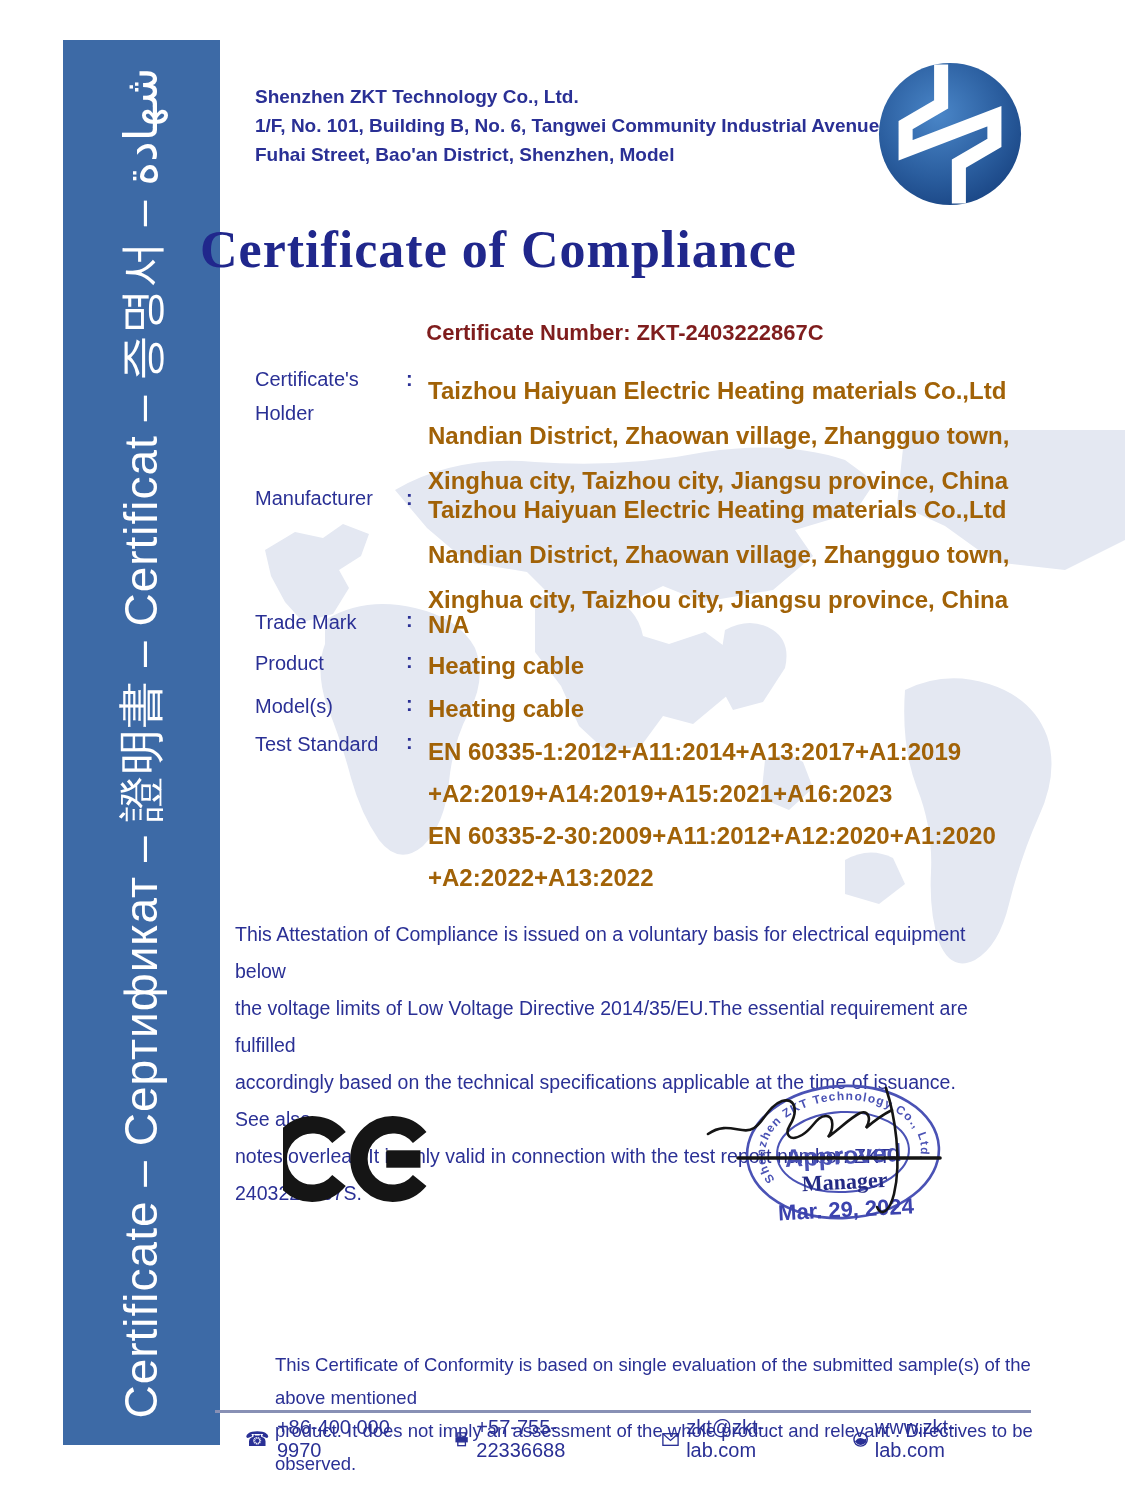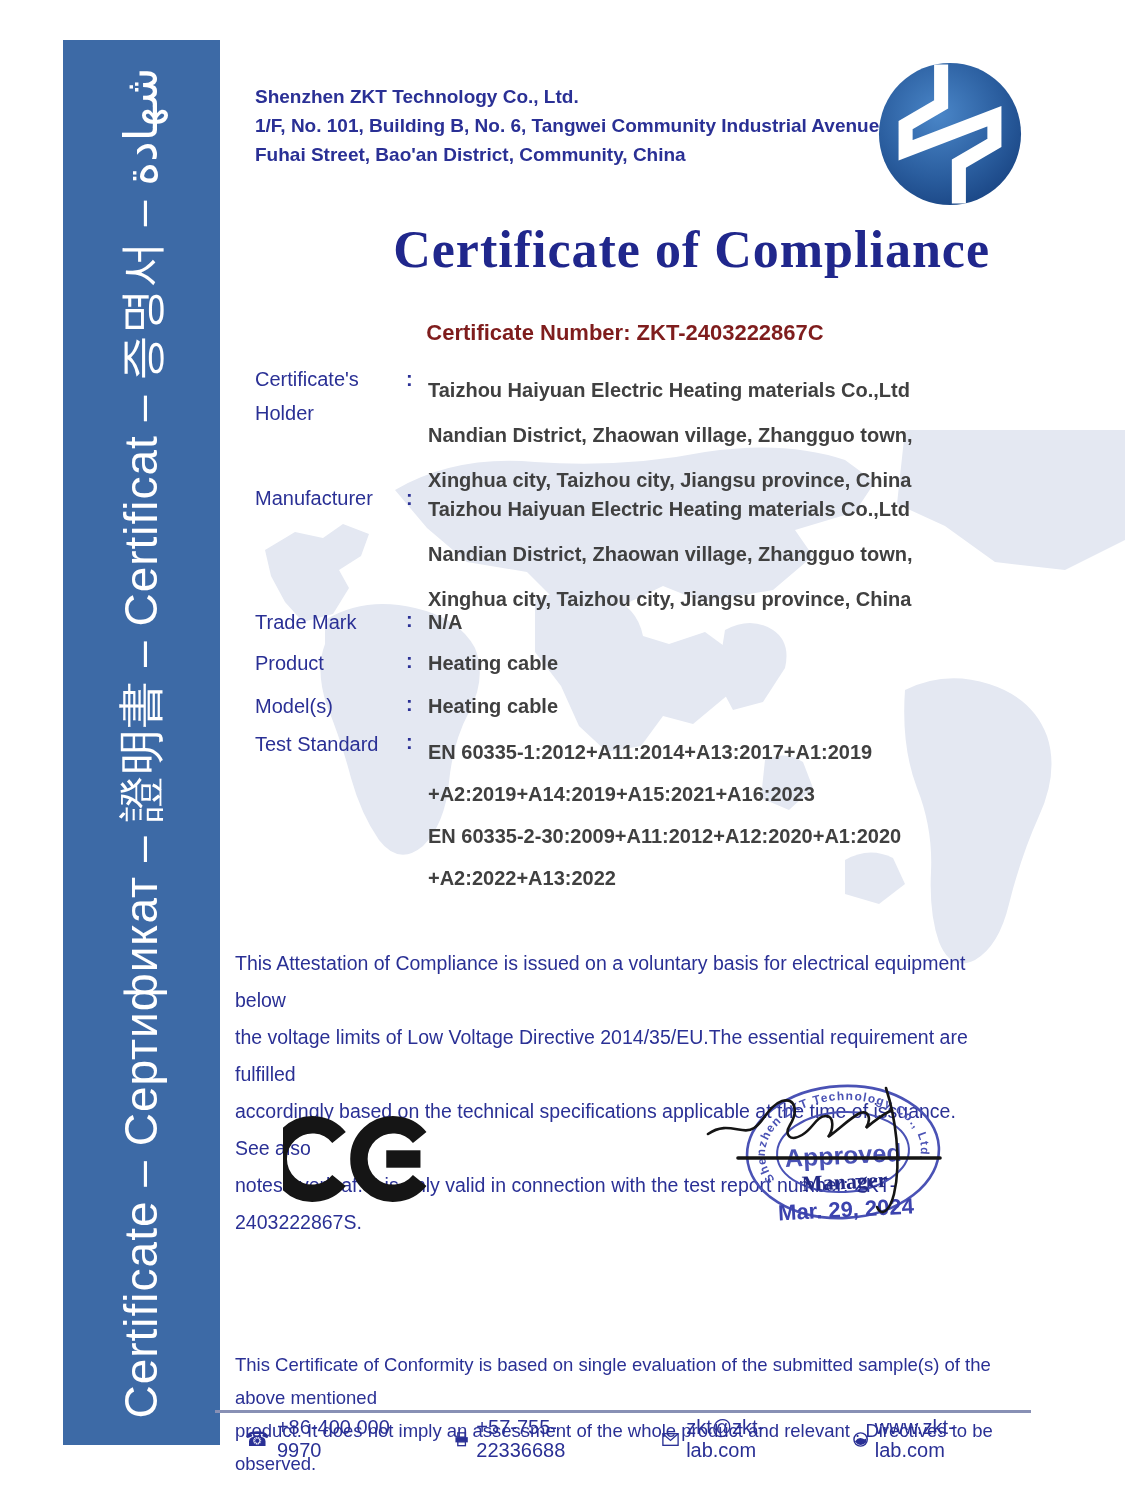--- a/index.html
+++ b/index.html
@@ -19,45 +19,45 @@
   }
   
   .map-wm{left:205px;top:430px;z-index:0;}
   
   .header-block{left:255px;top:82px;z-index:3;color:#2a3095;}
   .header-company{font-size:19px;font-weight:bold;line-height:29px;}
   .header-addr{font-size:19px;font-weight:bold;line-height:29px;}
   .logo{left:876px;top:60px;z-index:3;}
   
   .title{
-    left:200px;top:220px;width:790px;text-align:right;z-index:3;
+    left:200px;top:220px;width:790px;text-align:left;z-index:3;
     font-family:"Liberation Serif","DejaVu Serif",serif;font-weight:bold;
     font-size:52px;color:#20278c;letter-spacing:1px;
   }
   .cert-number{
     left:230px;top:320px;width:790px;text-align:center;z-index:3;
     font-size:22px;font-weight:bold;color:#7f1d1d;
   }
   
   .flabel{left:255px;width:160px;font-size:20px;font-weight:normal;color:#2a3095;line-height:34px;z-index:3;}
   .fcolon{left:406px;width:14px;font-size:20px;font-weight:bold;color:#2a3095;z-index:3;}
   .fvals{left:428px;width:590px;z-index:3;}
-  .fvals div{font-size:20px;font-weight:bold;color:#404040;}
+  .fvals div{font-size:24px;font-weight:bold;color:#a16207;}
   .lh45 div{line-height:45px;}
   .lh42 div{line-height:42px;}
   
-  .attestation{left:235px;top:945px;width:760px;z-index:3;}
+  .attestation{left:235px;top:916px;width:760px;z-index:3;}
   .attestation div{font-size:19.5px;color:#2a3095;line-height:37px;}
   
   .ce{left:283px;top:1092px;z-index:3;}
   .stamp{left:700px;top:1068px;z-index:3;}
   .sr-only{position:absolute;width:1px;height:1px;overflow:hidden;clip:rect(0 0 0 0);}
   
   .footer-note{left:235px;top:1348px;width:800px;z-index:3;}
-  .footer-note div{font-size:18.5px;color:#2a3095;line-height:33px;}
+  .footer-note div{font-size:18.5px;color:#2a3095;line-height:33px;margin-left:40px;}
   .footer-rule{left:215px;top:1410px;width:816px;height:3px;background:#8890b5;z-index:3;}
   .contact-row{
     left:245px;top:1416px;width:790px;display:flex;align-items:center;z-index:3;
     color:#2a3095;font-size:20px;font-weight:500;gap:8px;
   }
   .contact-item{display:flex;align-items:center;gap:7px;margin-right:26px;}
   .contact-glyph{font-family:"DejaVu Sans",sans-serif;font-size:20px;line-height:20px;}
   .contact-item svg{display:block;}
 </style>
 </head>
@@ -79,21 +79,21 @@
     </g>
   </svg>
 
   <div class="abs sidebar">
     <span class="sidebar-text">Certificate – Сертификат – 證明書 – Certificat – 증명서 – شهادة</span>
   </div>
 
   <div class="abs header-block">
     <div class="header-company">Shenzhen ZKT Technology Co., Ltd.</div>
     <div class="header-addr">1/F, No. 101, Building B, No. 6, Tangwei Community Industrial Avenue,</div>
-    <div class="header-addr">Fuhai Street, Bao'an District, Community, China</div>
+    <div class="header-addr">Fuhai Street, Bao'an District, Shenzhen, Model</div>
   </div>
 
   <svg class="abs logo" width="148" height="148" viewBox="0 0 100 100">
     <defs>
       <radialGradient id="logoGrad" cx="42%" cy="36%" r="75%">
         <stop offset="0%" stop-color="#4a86c8"></stop>
         <stop offset="60%" stop-color="#2a5d9e"></stop>
         <stop offset="100%" stop-color="#16407e"></stop>
       </radialGradient>
     </defs>

